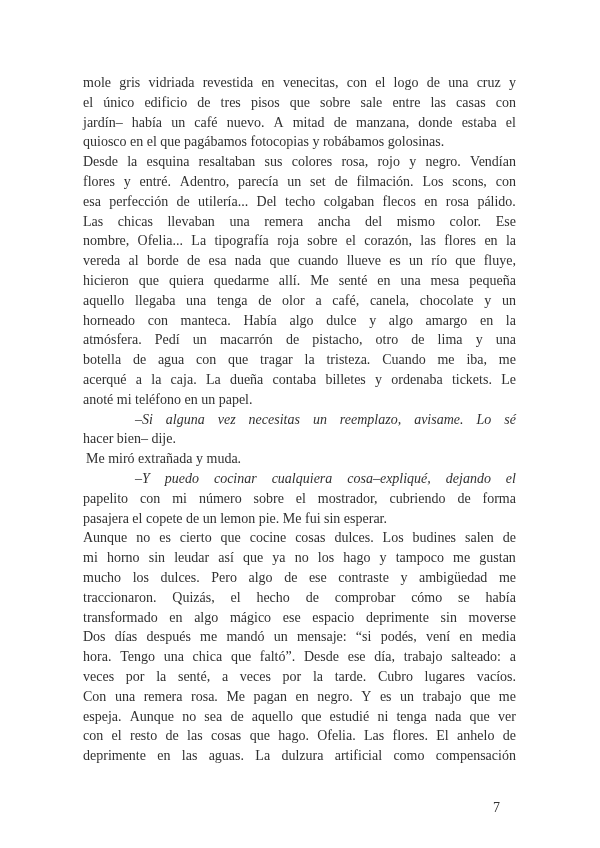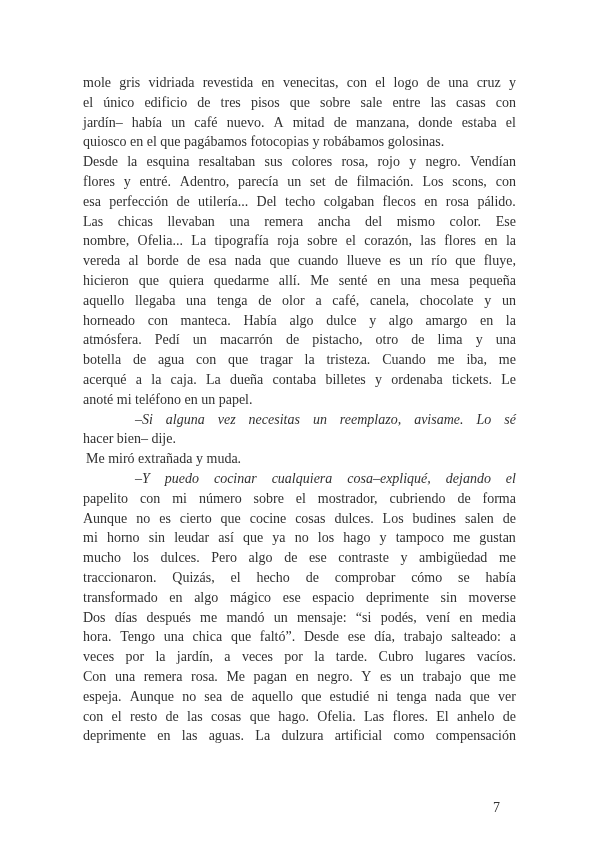--- a/index.html
+++ b/index.html
@@ -314,20 +314,21 @@
           <span>con</span>
           <span>mi</span>
           <span>número</span>
           <span>sobre</span>
           <span>el</span>
           <span>mostrador,</span>
           <span>cubriendo</span>
           <span>de</span>
           <span>forma</span>
         </div>
+        <div class="line plain">pasajera el copete de un lemon pie. Me fui sin esperar.</div>
       </div>
       <div class="para plain">
         <div class="line justify">
           <span>Aunque</span>
           <span>no</span>
           <span>es</span>
           <span>cierto</span>
           <span>que</span>
           <span>cocine</span>
           <span>cosas</span>
@@ -415,21 +416,21 @@
           <span>ese</span>
           <span>día,</span>
           <span>trabajo</span>
           <span>salteado:</span>
           <span>a</span>
         </div>
         <div class="line justify">
           <span>veces</span>
           <span>por</span>
           <span>la</span>
-          <span>jardín,</span>
+          <span>senté,</span>
           <span>a</span>
           <span>veces</span>
           <span>por</span>
           <span>la</span>
           <span>tarde.</span>
           <span>Cubro</span>
           <span>lugares</span>
           <span>vacíos.</span>
         </div>
         <div class="line justify">

